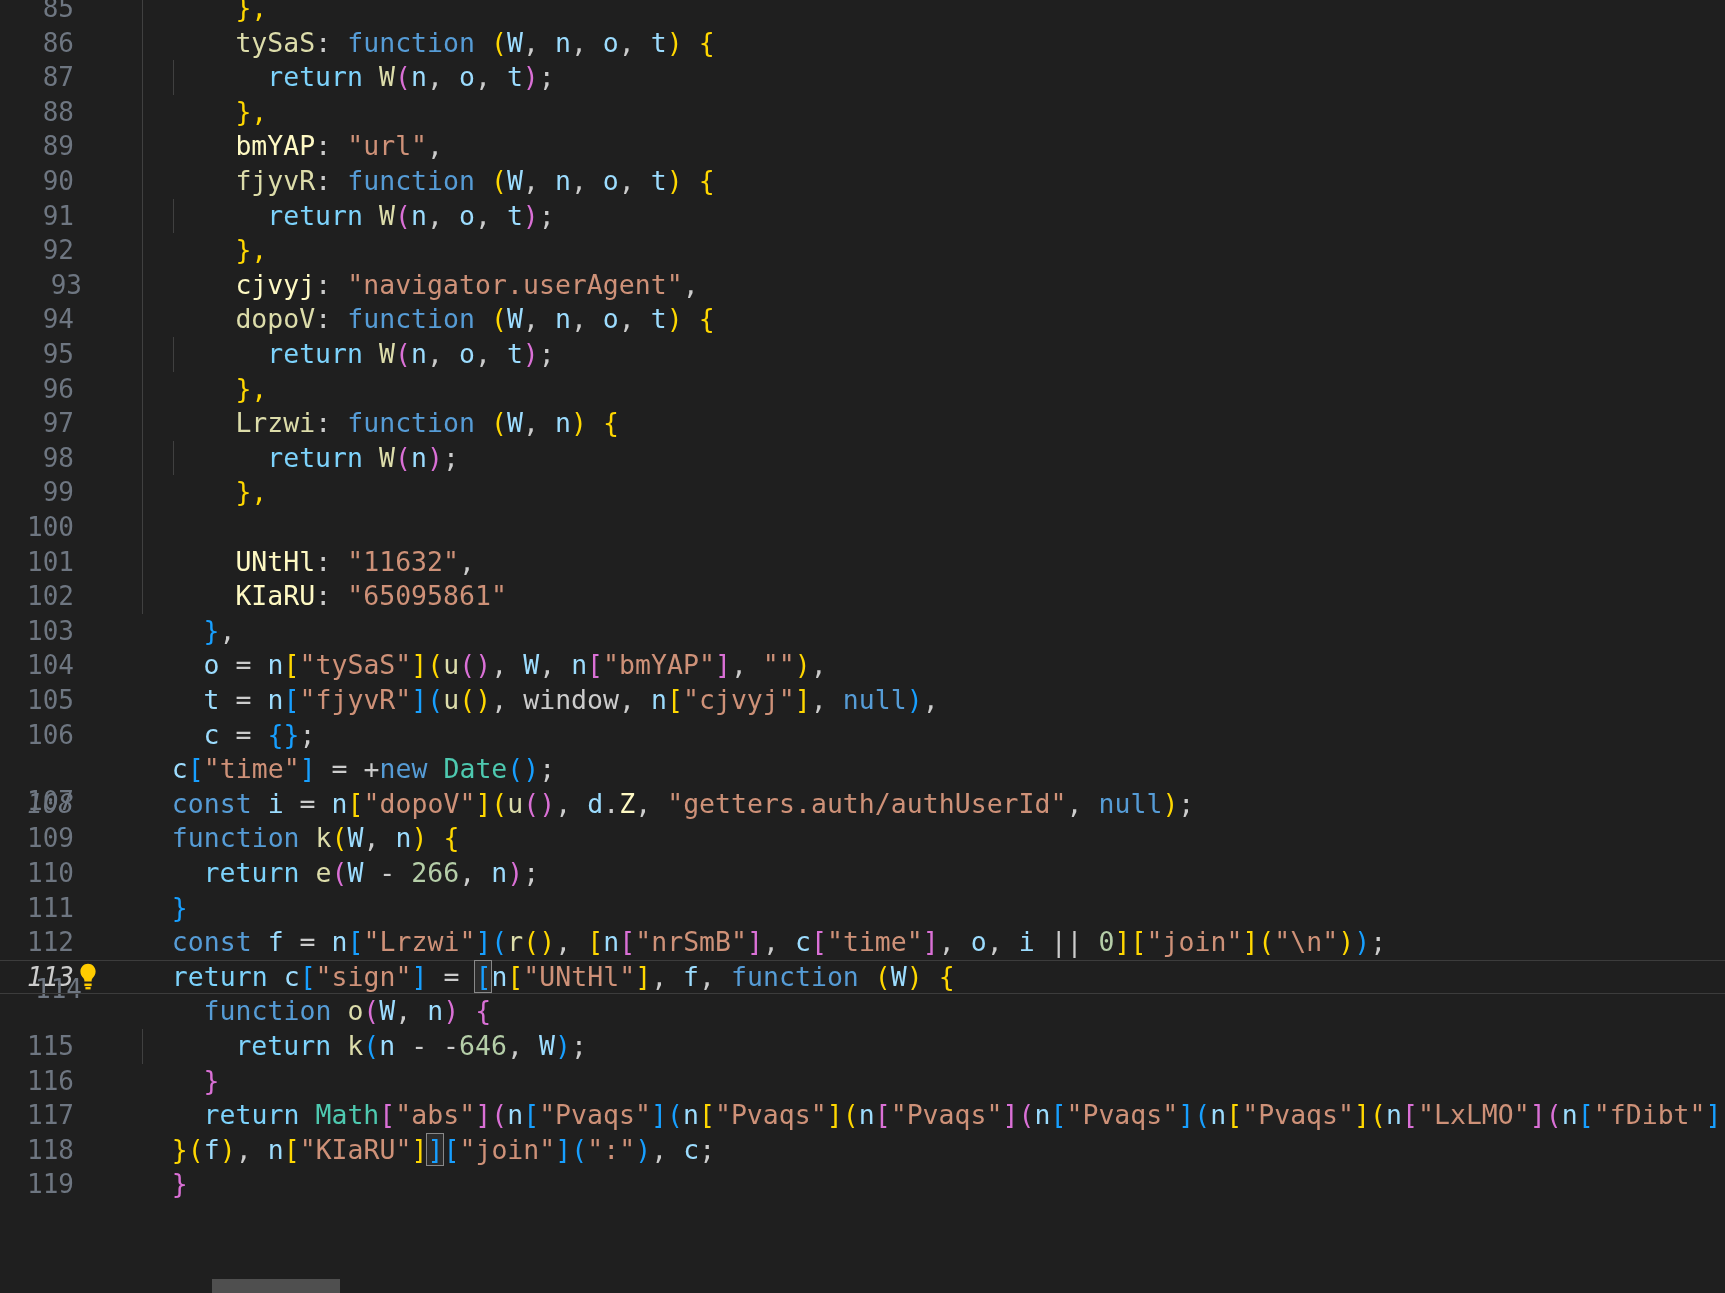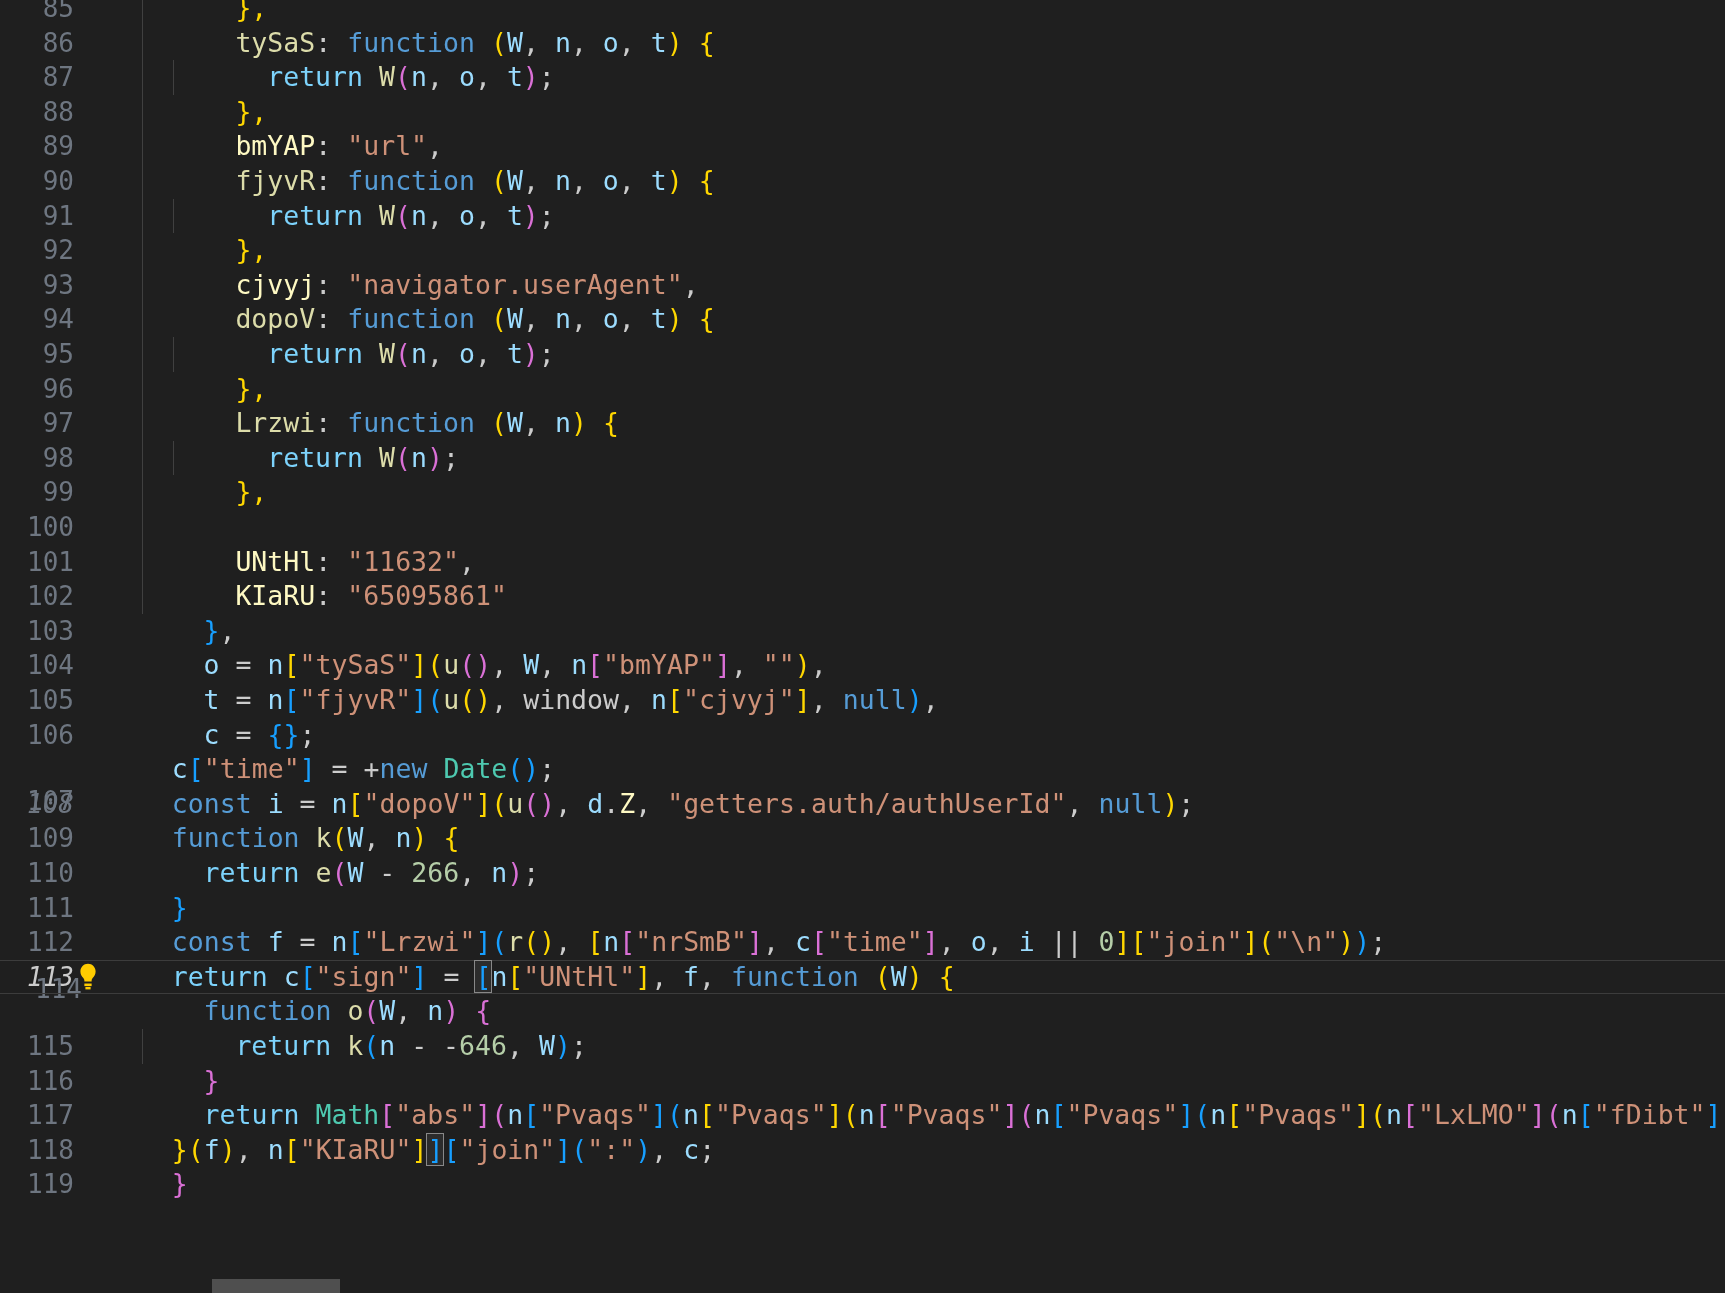--- a/index.html
+++ b/index.html
@@ -300,21 +300,21 @@
   <div class="gutter">
     <div class="ln-col" id="line-numbers">
         <div class="ln" style="top: -9px;"><span class="ln-inner" style="right: -12px;">85</span></div>
         <div class="ln" style="top: 25.6px;"><span class="ln-inner" style="right: -12px;">86</span></div>
         <div class="ln" style="top: 60.2px;"><span class="ln-inner" style="right: -12px;">87</span></div>
         <div class="ln" style="top: 94.8px;"><span class="ln-inner" style="right: -12px;">88</span></div>
         <div class="ln" style="top: 129.4px;"><span class="ln-inner" style="right: -12px;">89</span></div>
         <div class="ln" style="top: 164px;"><span class="ln-inner" style="right: -12px;">90</span></div>
         <div class="ln" style="top: 198.6px;"><span class="ln-inner" style="right: -12px;">91</span></div>
         <div class="ln" style="top: 233.2px;"><span class="ln-inner" style="right: -12px;">92</span></div>
-        <div class="ln" style="top: 267.8px;"><span class="ln-inner" style="right: -12px;">93</span></div>
+        <div class="ln" style="top: 267.8px; padding-left: 8px;"><span class="ln-inner" style="right: -12px;">93</span></div>
         <div class="ln" style="top: 302.4px;"><span class="ln-inner" style="right: -12px;">94</span></div>
         <div class="ln" style="top: 337px;"><span class="ln-inner" style="right: -12px;">95</span></div>
         <div class="ln" style="top: 371.6px;"><span class="ln-inner" style="right: -12px;">96</span></div>
         <div class="ln" style="top: 406.2px;"><span class="ln-inner" style="right: -12px;">97</span></div>
         <div class="ln" style="top: 440.8px;"><span class="ln-inner" style="right: -12px;">98</span></div>
         <div class="ln" style="top: 475.4px;"><span class="ln-inner" style="right: -12px;">99</span></div>
         <div class="ln" style="top: 510px;"><span class="ln-inner" style="right: -12px;">100</span></div>
         <div class="ln" style="top: 544.6px;"><span class="ln-inner" style="right: -12px;">101</span></div>
         <div class="ln" style="top: 579.2px;"><span class="ln-inner" style="right: -12px;">102</span></div>
         <div class="ln" style="top: 613.8px;"><span class="ln-inner" style="right: -12px;">103</span></div>

